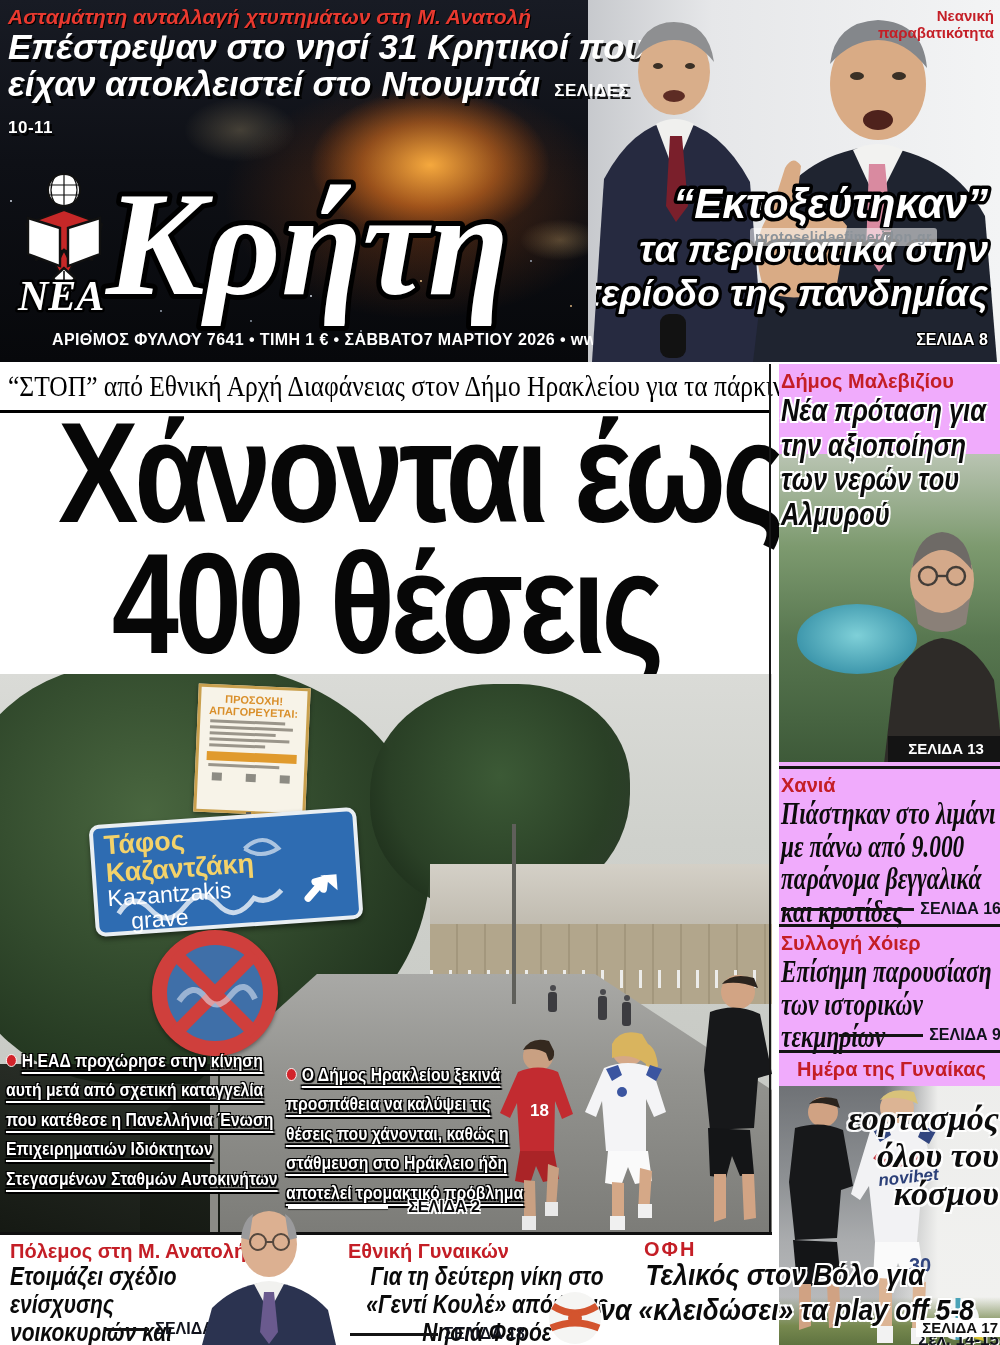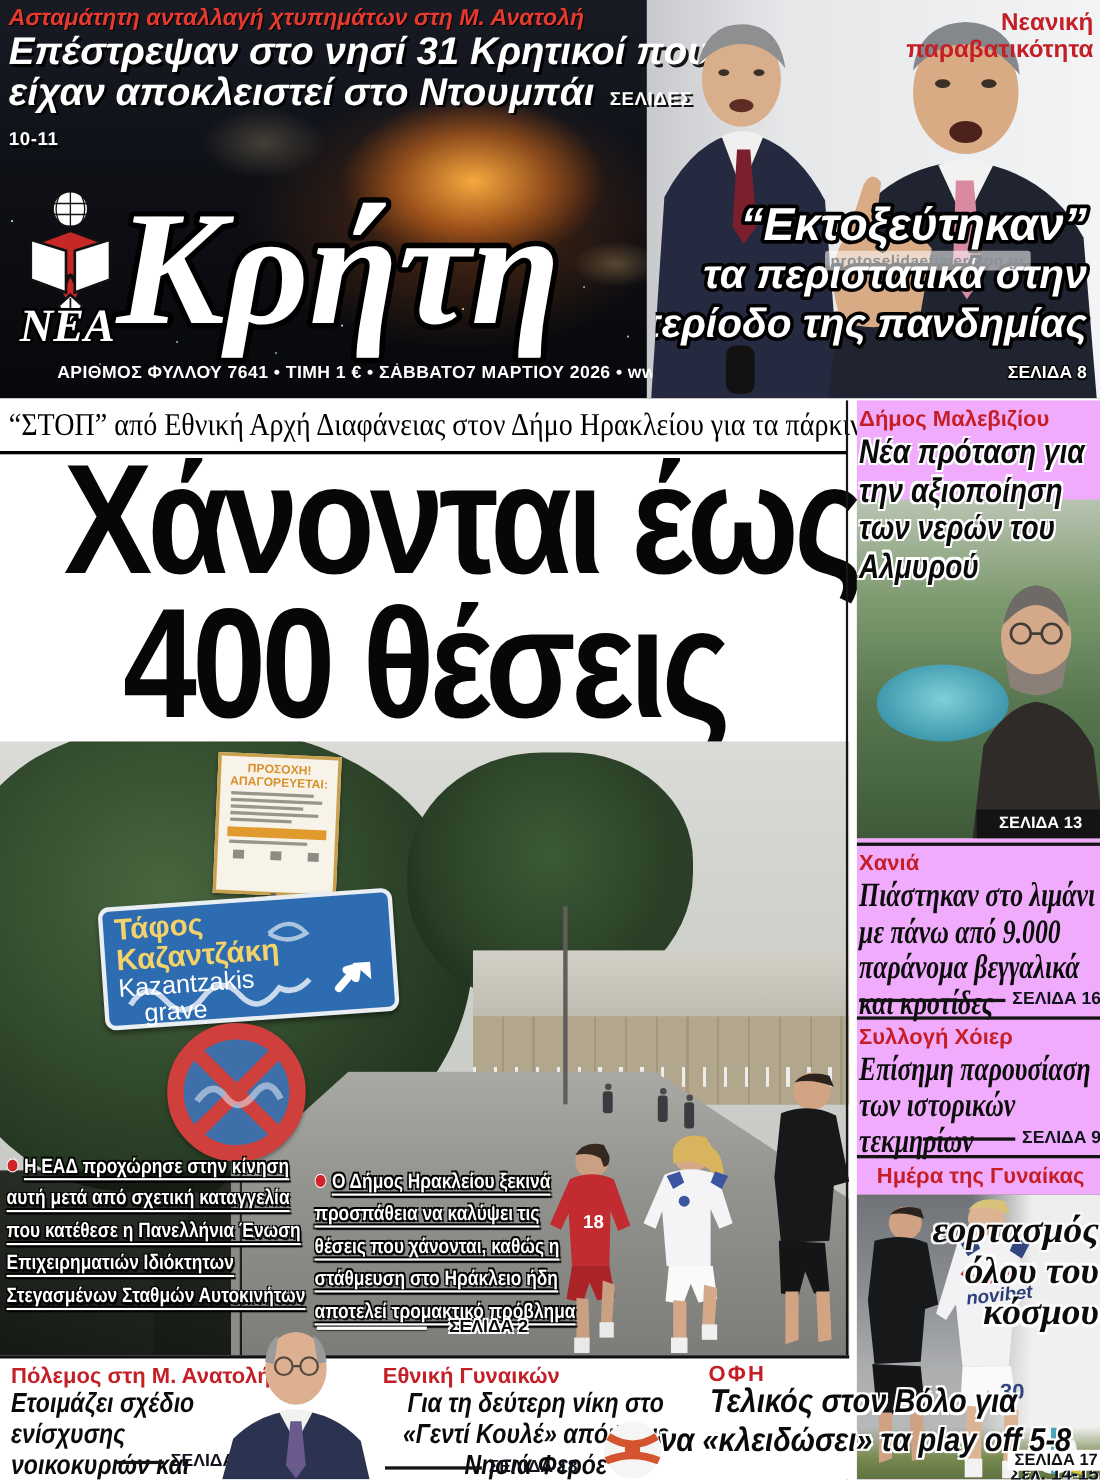--- a/index.html
+++ b/index.html
@@ -26,21 +26,21 @@
 
   .mh-kicker{left:8px;top:5px;font-size:21px;font-weight:bold;font-style:italic;color:#e8392f;
     text-shadow:1px 1px 0 #000;white-space:nowrap;}
   .mh-head{left:8px;top:28px;width:640px;font-size:35px;line-height:1.06;font-weight:bold;
     font-style:italic;color:#fff;text-shadow:2.5px 2.5px 0 rgba(0,0,0,.9);}
   .mh-pages{font-size:17px;font-weight:bold;font-style:normal;margin-left:14px;letter-spacing:.5px;}
 
   .mh-issue{left:52px;top:331px;width:592px;text-align:center;font-size:16px;font-weight:bold;
     color:#fff;letter-spacing:.4px;white-space:nowrap;}
 
-  .mh-right-kicker{right:6px;top:7px;text-align:right;font-size:22px;line-height:1.15;
+  .mh-right-kicker{right:6px;top:7px;text-align:right;font-size:15px;line-height:1.15;
     font-weight:bold;color:#c41e26;z-index:4;}
   .mh-watermark{left:750px;top:228px;z-index:6;background:rgba(255,255,255,.55);color:#8b9299;
     font-size:14px;font-weight:bold;padding:1px 5px;border-radius:3px;letter-spacing:.5px;}
   .mh-page8{right:12px;top:331px;color:#fff;font-size:16px;font-weight:bold;z-index:6;
     text-shadow:-1px -1px 0 #000,1px -1px 0 #000,-1px 1px 0 #000,1px 1px 0 #000;}
 
   
   .strap{left:0;top:366px;width:770px;height:44px;background:#fff;border-bottom:3px solid #000;}
   .strap-inner{position:absolute;left:8px;top:4px;font-family:"Liberation Serif",serif;
     font-size:29px;color:#000;white-space:nowrap;transform:scaleX(.88);transform-origin:left top;}

